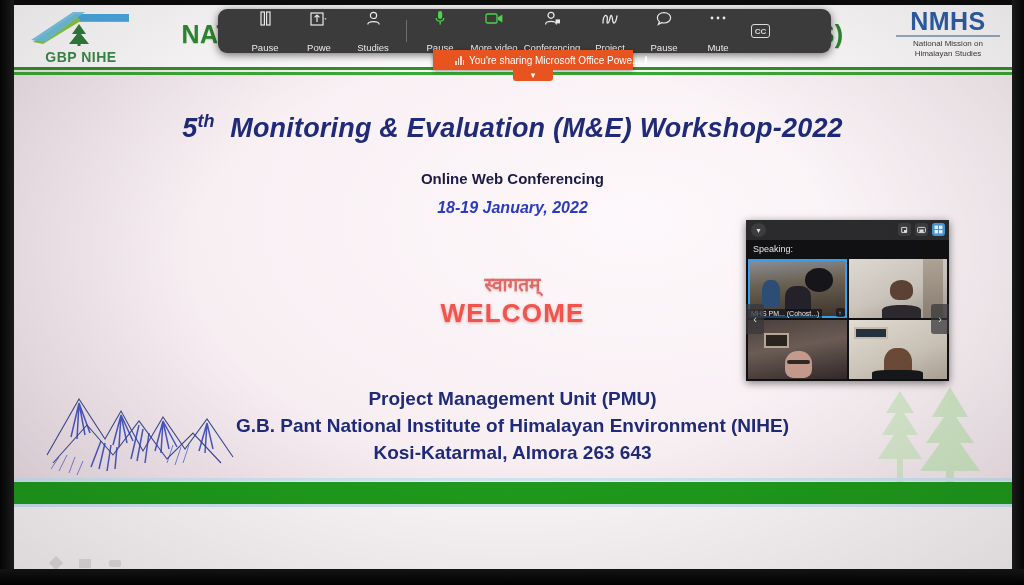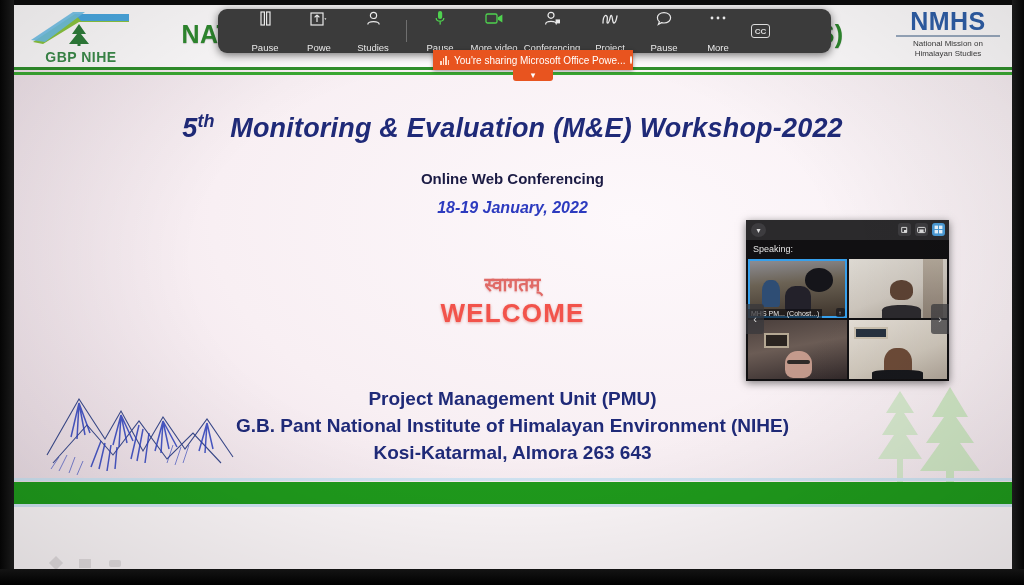--- a/index.html
+++ b/index.html
@@ -155,21 +155,21 @@
     margin-left:6px;
     width:19px; height:14px; border:1.4px solid #dcdcdc; border-radius:3px;
     color:#dcdcdc; font-size:8px; font-weight:bold;
     display:flex; align-items:center; justify-content:center;
   }
 
   
   #sharing-banner {
     position:absolute; left:420px; top:46px; width:200px; height:20px;
     background:#e8541f; color:#fff; z-index:51;
-    display:flex; align-items:center; gap:5px; padding:0 7px;
+    display:flex; align-items:center; gap:5px; padding:0 22px;
     font-size:10px; white-space:nowrap;
     box-shadow:0 1px 4px rgba(0,0,0,.4);
   }
   #sharing-banner .bars { display:flex; gap:1px; align-items:flex-end; height:9px; }
   #sharing-banner .bars i { display:block; width:1.5px; background:#ffd9c6; }
   #sharing-banner .stopdot {
     margin-left:auto; width:8px; height:8px; border:1.4px solid #fff; border-radius:50%;
   }
   #banner-chevron {
     position:absolute; left:500px; top:66px; width:40px; height:11px; z-index:51;
@@ -450,21 +450,21 @@
         </div>
 
         <div class="tb-item">
           <span class="ic">
             <svg width="18" height="6" viewBox="0 0 18 6">
                 <circle cx="3" cy="3" r="1.4" fill="#e9e9e9"></circle>
                 <circle cx="9" cy="3" r="1.4" fill="#e9e9e9"></circle>
                 <circle cx="15" cy="3" r="1.4" fill="#e9e9e9"></circle>
               </svg>
           </span>
-          <span class="lb">More</span>
+          <span class="lb">Mute</span>
         </div>
 
         <div class="tb-cc">CC</div>
       </div>
     </div>
 
     <div id="sharing-banner">
       <span class="bars">
         <i style="height:4px"></i>
           <i style="height:7px"></i>

